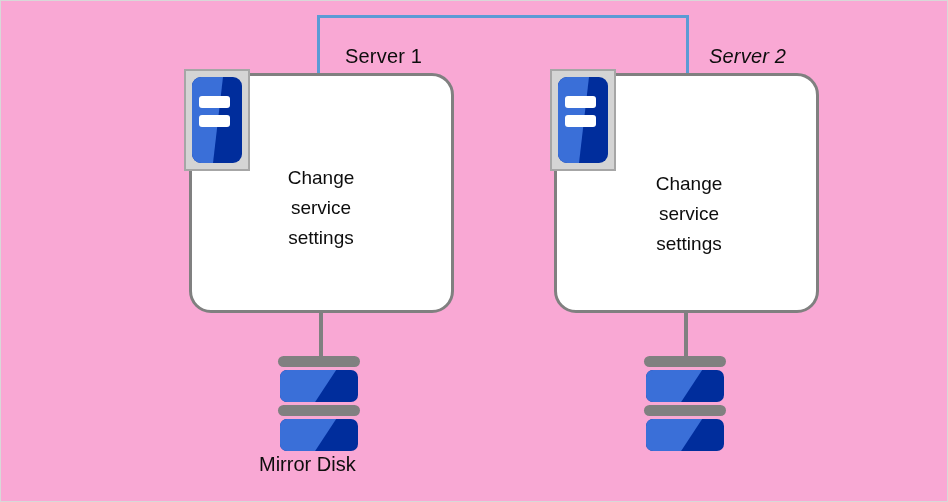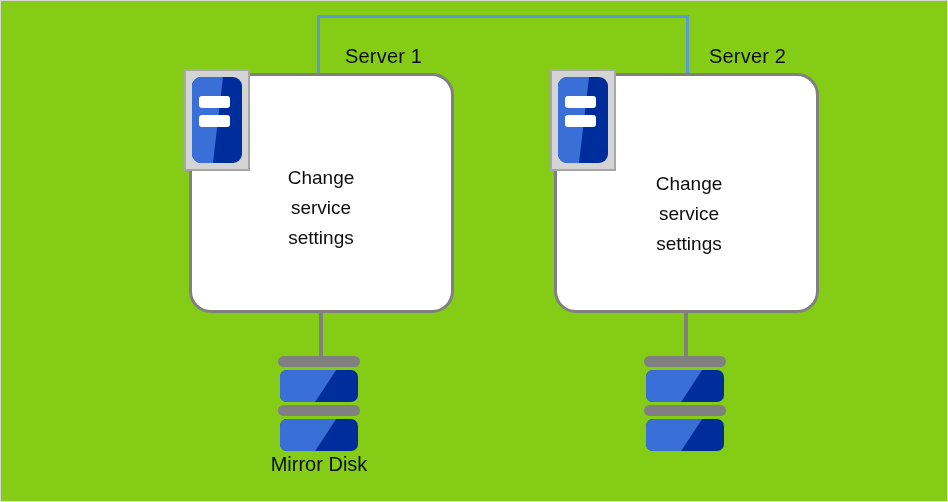--- a/index.html
+++ b/index.html
@@ -8,21 +8,21 @@
     padding: 0;
     background: #ffffff;
   }
   body {
     font-family: "Liberation Sans", sans-serif;
   }
   #canvas {
     position: relative;
     width: 948px;
     height: 502px;
-    background: #84cc16;
+    background: #f9a8d4;
     border: 1px solid #d8d8d8;
     overflow: hidden;
   }
   .abs { position: absolute; }
 
   
   .link-h {
     background: #5b9bd5;
     height: 3px;
   }
@@ -107,21 +107,20 @@
     position: absolute;
     left: 0; top: 0; bottom: 0;
     width: 100%;
     background: #3a6fd8;
     clip-path: polygon(0 0, 72% 0, 45% 100%, 0 100%);
   }
   .disk-label {
     font-size: 20px;
     color: #0d0d0d;
     white-space: nowrap;
-    text-align: center;
   }
 </style>
 </head>
 <body>
 
 <div id="canvas">
 
   <div class="abs link-h" style="left:316px; top:14px; width:372px;"></div>
   <div class="abs link-v" style="left:316px; top:14px; height:59px;"></div>
   <div class="abs link-v" style="left:685px; top:14px; height:59px;"></div>
@@ -150,21 +149,21 @@
       <div class="lightface"></div>
     </div>
     <div class="disk-bar" style="margin-top:3px; width:82px;"></div>
     <div class="disk-plate" style="margin-top:3px; width:78px; margin-left:2px; height:32px;">
       <div class="lightface"></div>
     </div>
   </div>
 
   <div class="abs disk-label" style="left:258px; top:452px; width:120px;">Mirror Disk</div>
 
-  <div class="abs server-label" style="left:708px; top:44px;">Server 2</div>
+  <div class="abs server-label" style="left:708px; top:44px;font-style:italic;">Server 2</div>
 
   <div class="abs server-box" style="left:553px; top:72px; width:265px; height:240px;"></div>
 
   <div class="abs box-text" style="left:618px; top:168px; width:140px;">Change
 service
 settings</div>
 
   <div class="abs srv-icon-frame" style="left:549px; top:68px; width:66px; height:102px;">
     <div class="srv-icon-body">
       <div class="lightface"></div>

